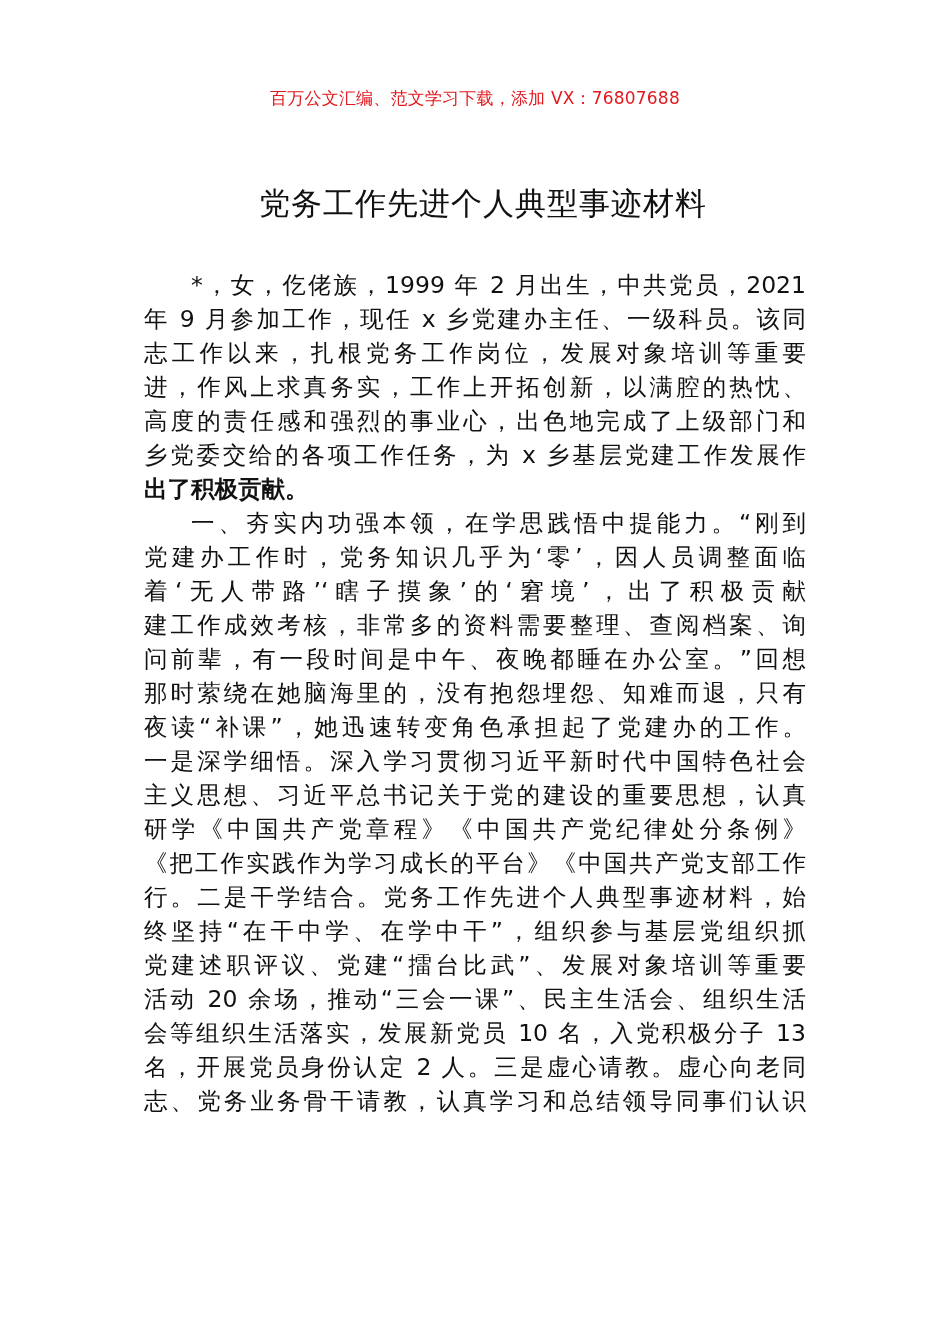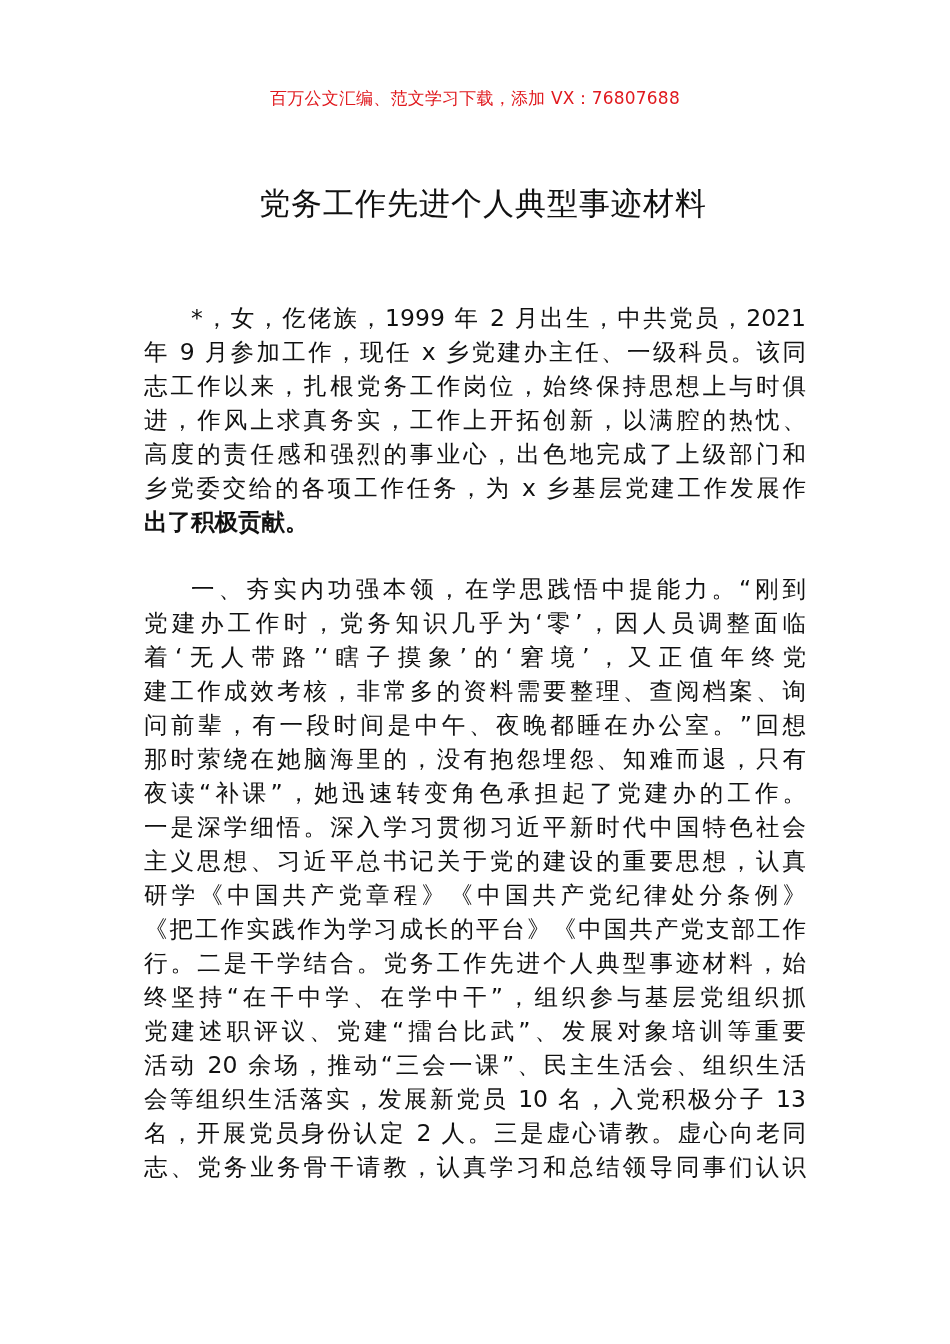--- a/index.html
+++ b/index.html
@@ -56,52 +56,51 @@
       height: 34px;
       line-height: 34px;
       font-size: 23.5px;
       white-space: nowrap;
       text-align: justify;
       text-align-last: justify;
       color: #111111;
     }
     .line.indent {
       padding-left: 47px;
-      margin-top: 33px;
     }
     .line.last {
       text-align-last: left;
       font-weight: bold;
     }
   </style>
 </head>
 <body>
 
 <div class="page">
 
   <div class="header-note">百万公文汇编、范文学习下载，添加 VX：76807688</div>
 
   <div class="doc-title">党务工作先进个人典型事迹材料</div>
 
   <div class="body">
 
     <div>
       <span class="line indent">*，女，仡佬族，1999 年 2 月出生，中共党员，2021</span>
       <span class="line">年 9 月参加工作，现任 x 乡党建办主任、一级科员。该同</span>
-      <span class="line">志工作以来，扎根党务工作岗位，始终保持思想上与时俱</span>
+      <span class="line">志工作以来，扎根党务工作岗位，发展对象培训等重要</span>
       <span class="line">进，作风上求真务实，工作上开拓创新，以满腔的热忱、</span>
       <span class="line">高度的责任感和强烈的事业心，出色地完成了上级部门和</span>
       <span class="line">乡党委交给的各项工作任务，为 x 乡基层党建工作发展作</span>
       <span class="line last">出了积极贡献。</span>
     </div>
 
     <div>
       <span class="line indent">一、夯实内功强本领，在学思践悟中提能力。“刚到</span>
       <span class="line">党建办工作时，党务知识几乎为‘零’，因人员调整面临</span>
-      <span class="line">着‘无人带路’‘瞎子摸象’的‘窘境’，又正值年终党</span>
+      <span class="line">着‘无人带路’‘瞎子摸象’的‘窘境’，出了积极贡献</span>
       <span class="line">建工作成效考核，非常多的资料需要整理、查阅档案、询</span>
       <span class="line">问前辈，有一段时间是中午、夜晚都睡在办公室。”回想</span>
       <span class="line">那时萦绕在她脑海里的，没有抱怨埋怨、知难而退，只有</span>
       <span class="line">夜读“补课”，她迅速转变角色承担起了党建办的工作。</span>
       <span class="line">一是深学细悟。深入学习贯彻习近平新时代中国特色社会</span>
       <span class="line">主义思想、习近平总书记关于党的建设的重要思想，认真</span>
       <span class="line">研学《中国共产党章程》《中国共产党纪律处分条例》</span>
       <span class="line">《把工作实践作为学习成长的平台》《中国共产党支部工作</span>
       <span class="line">行。二是干学结合。党务工作先进个人典型事迹材料，始</span>
       <span class="line">终坚持“在干中学、在学中干”，组织参与基层党组织抓</span>

